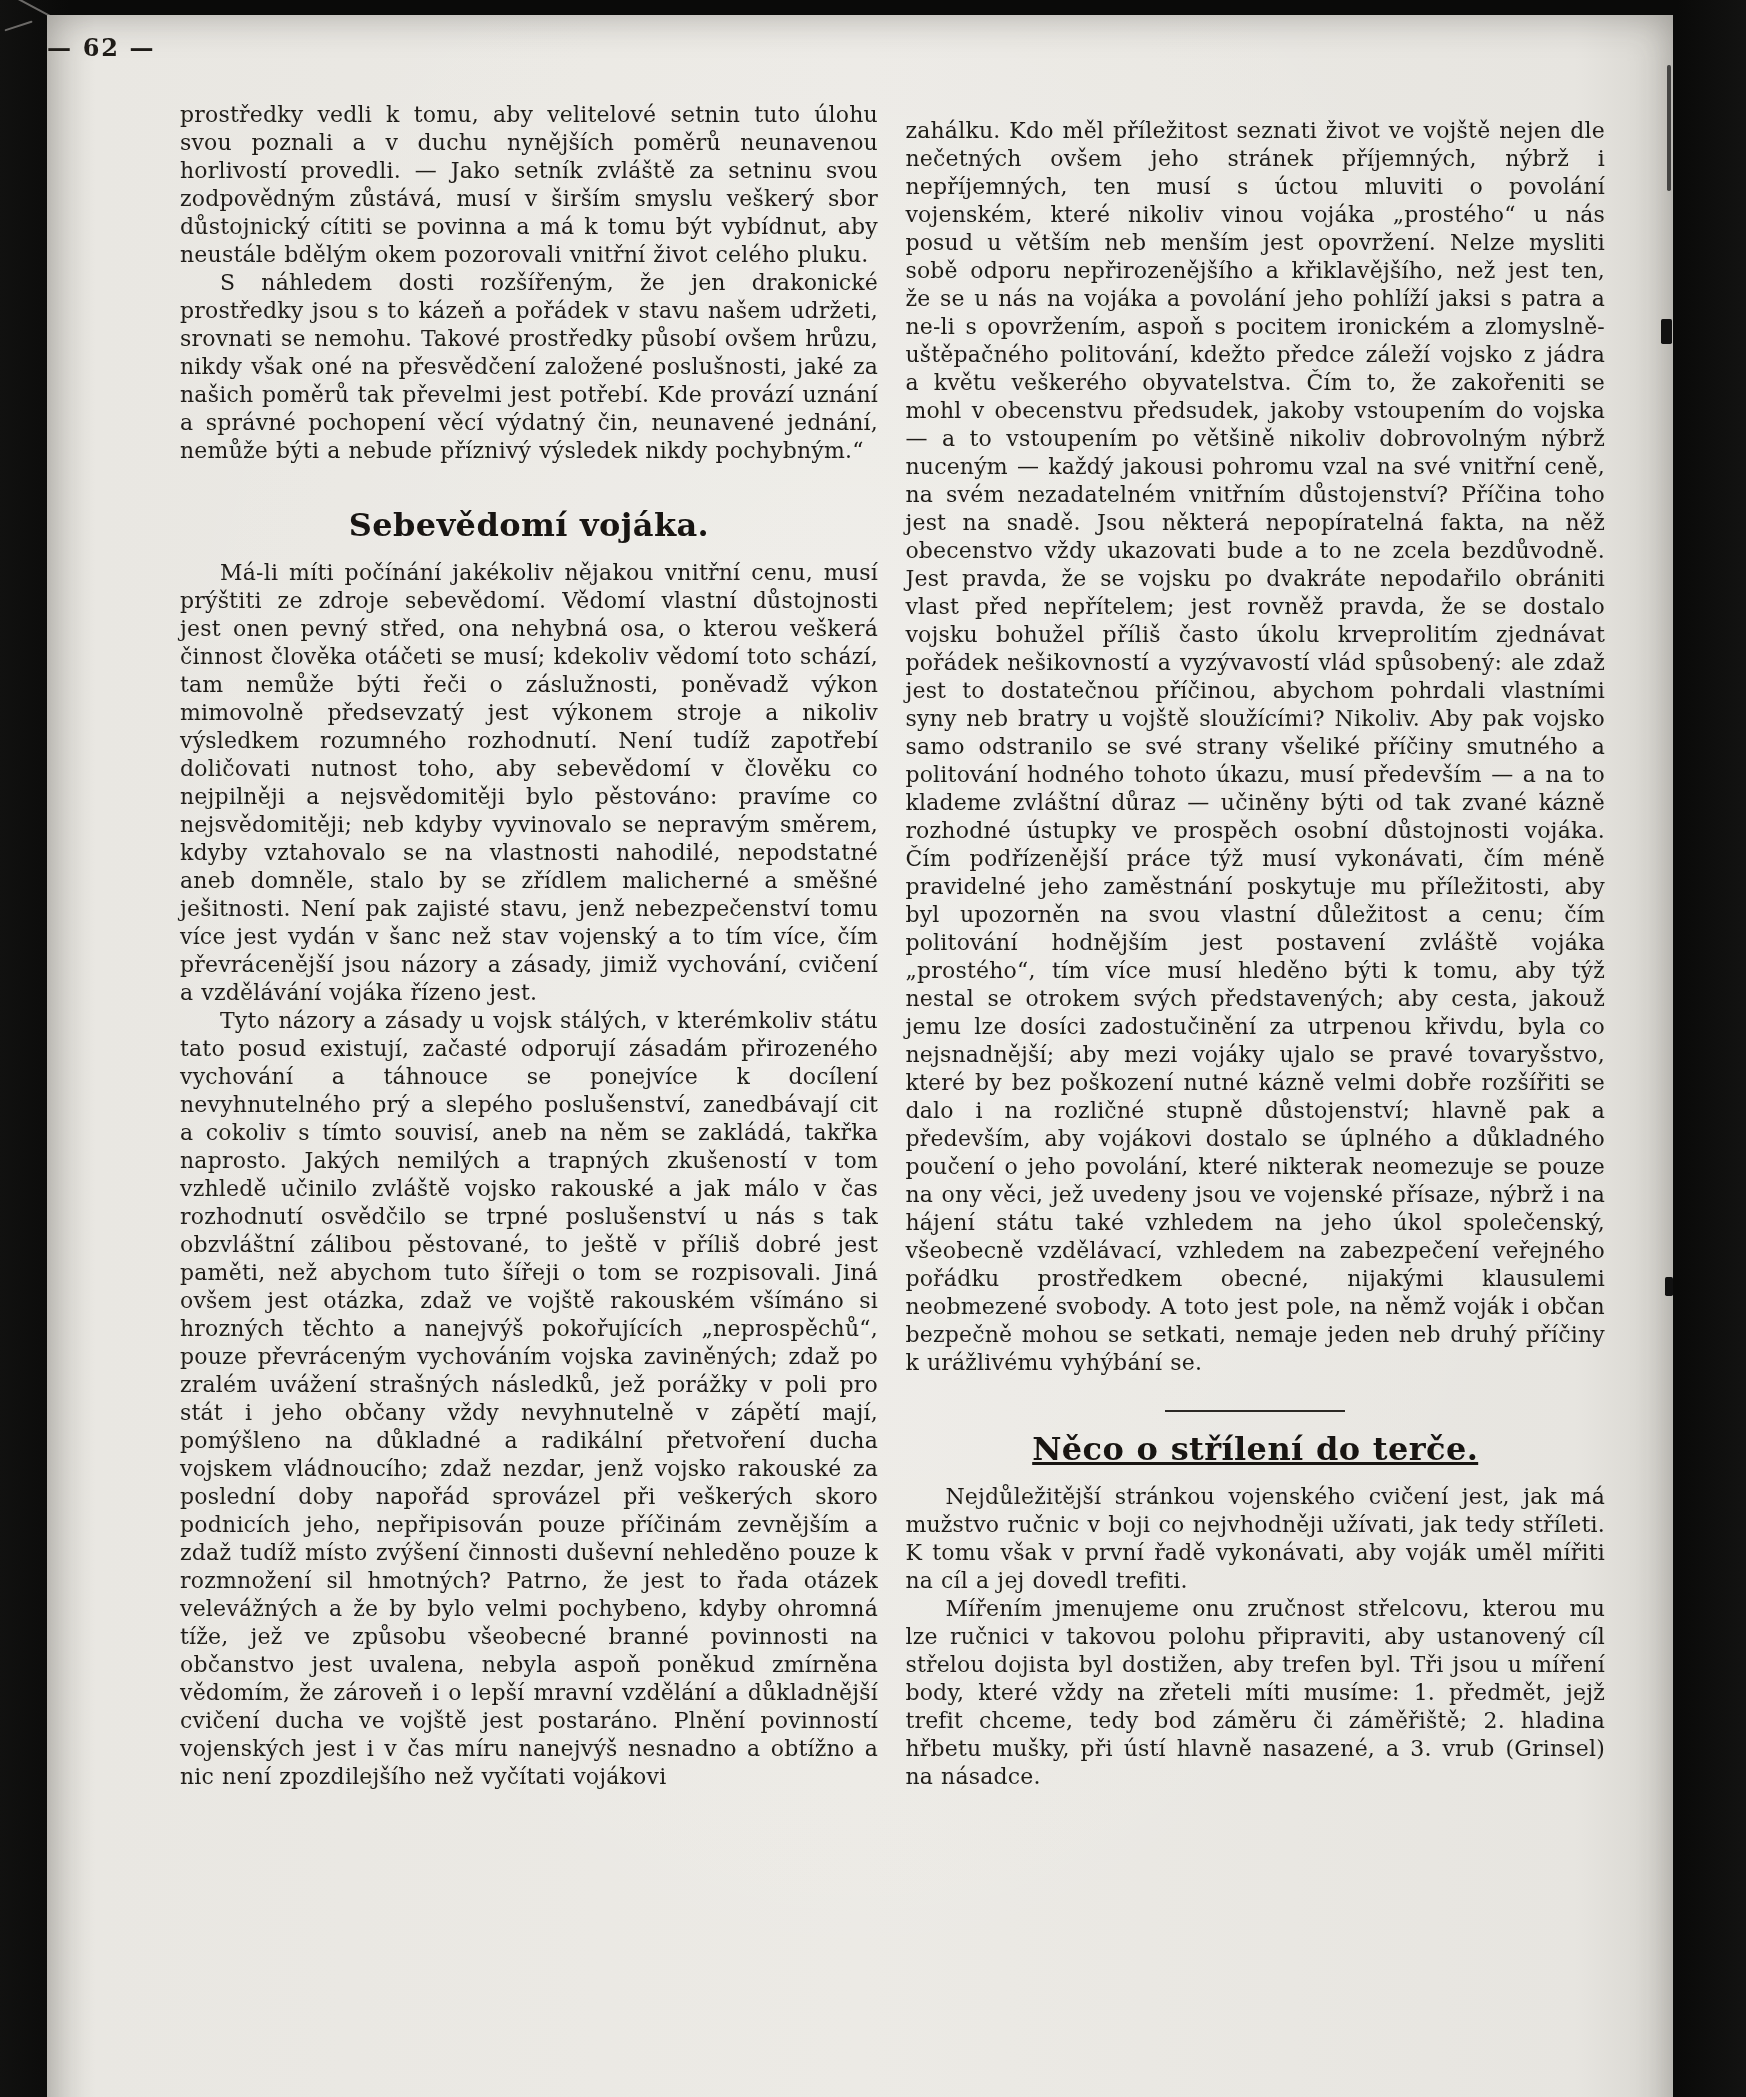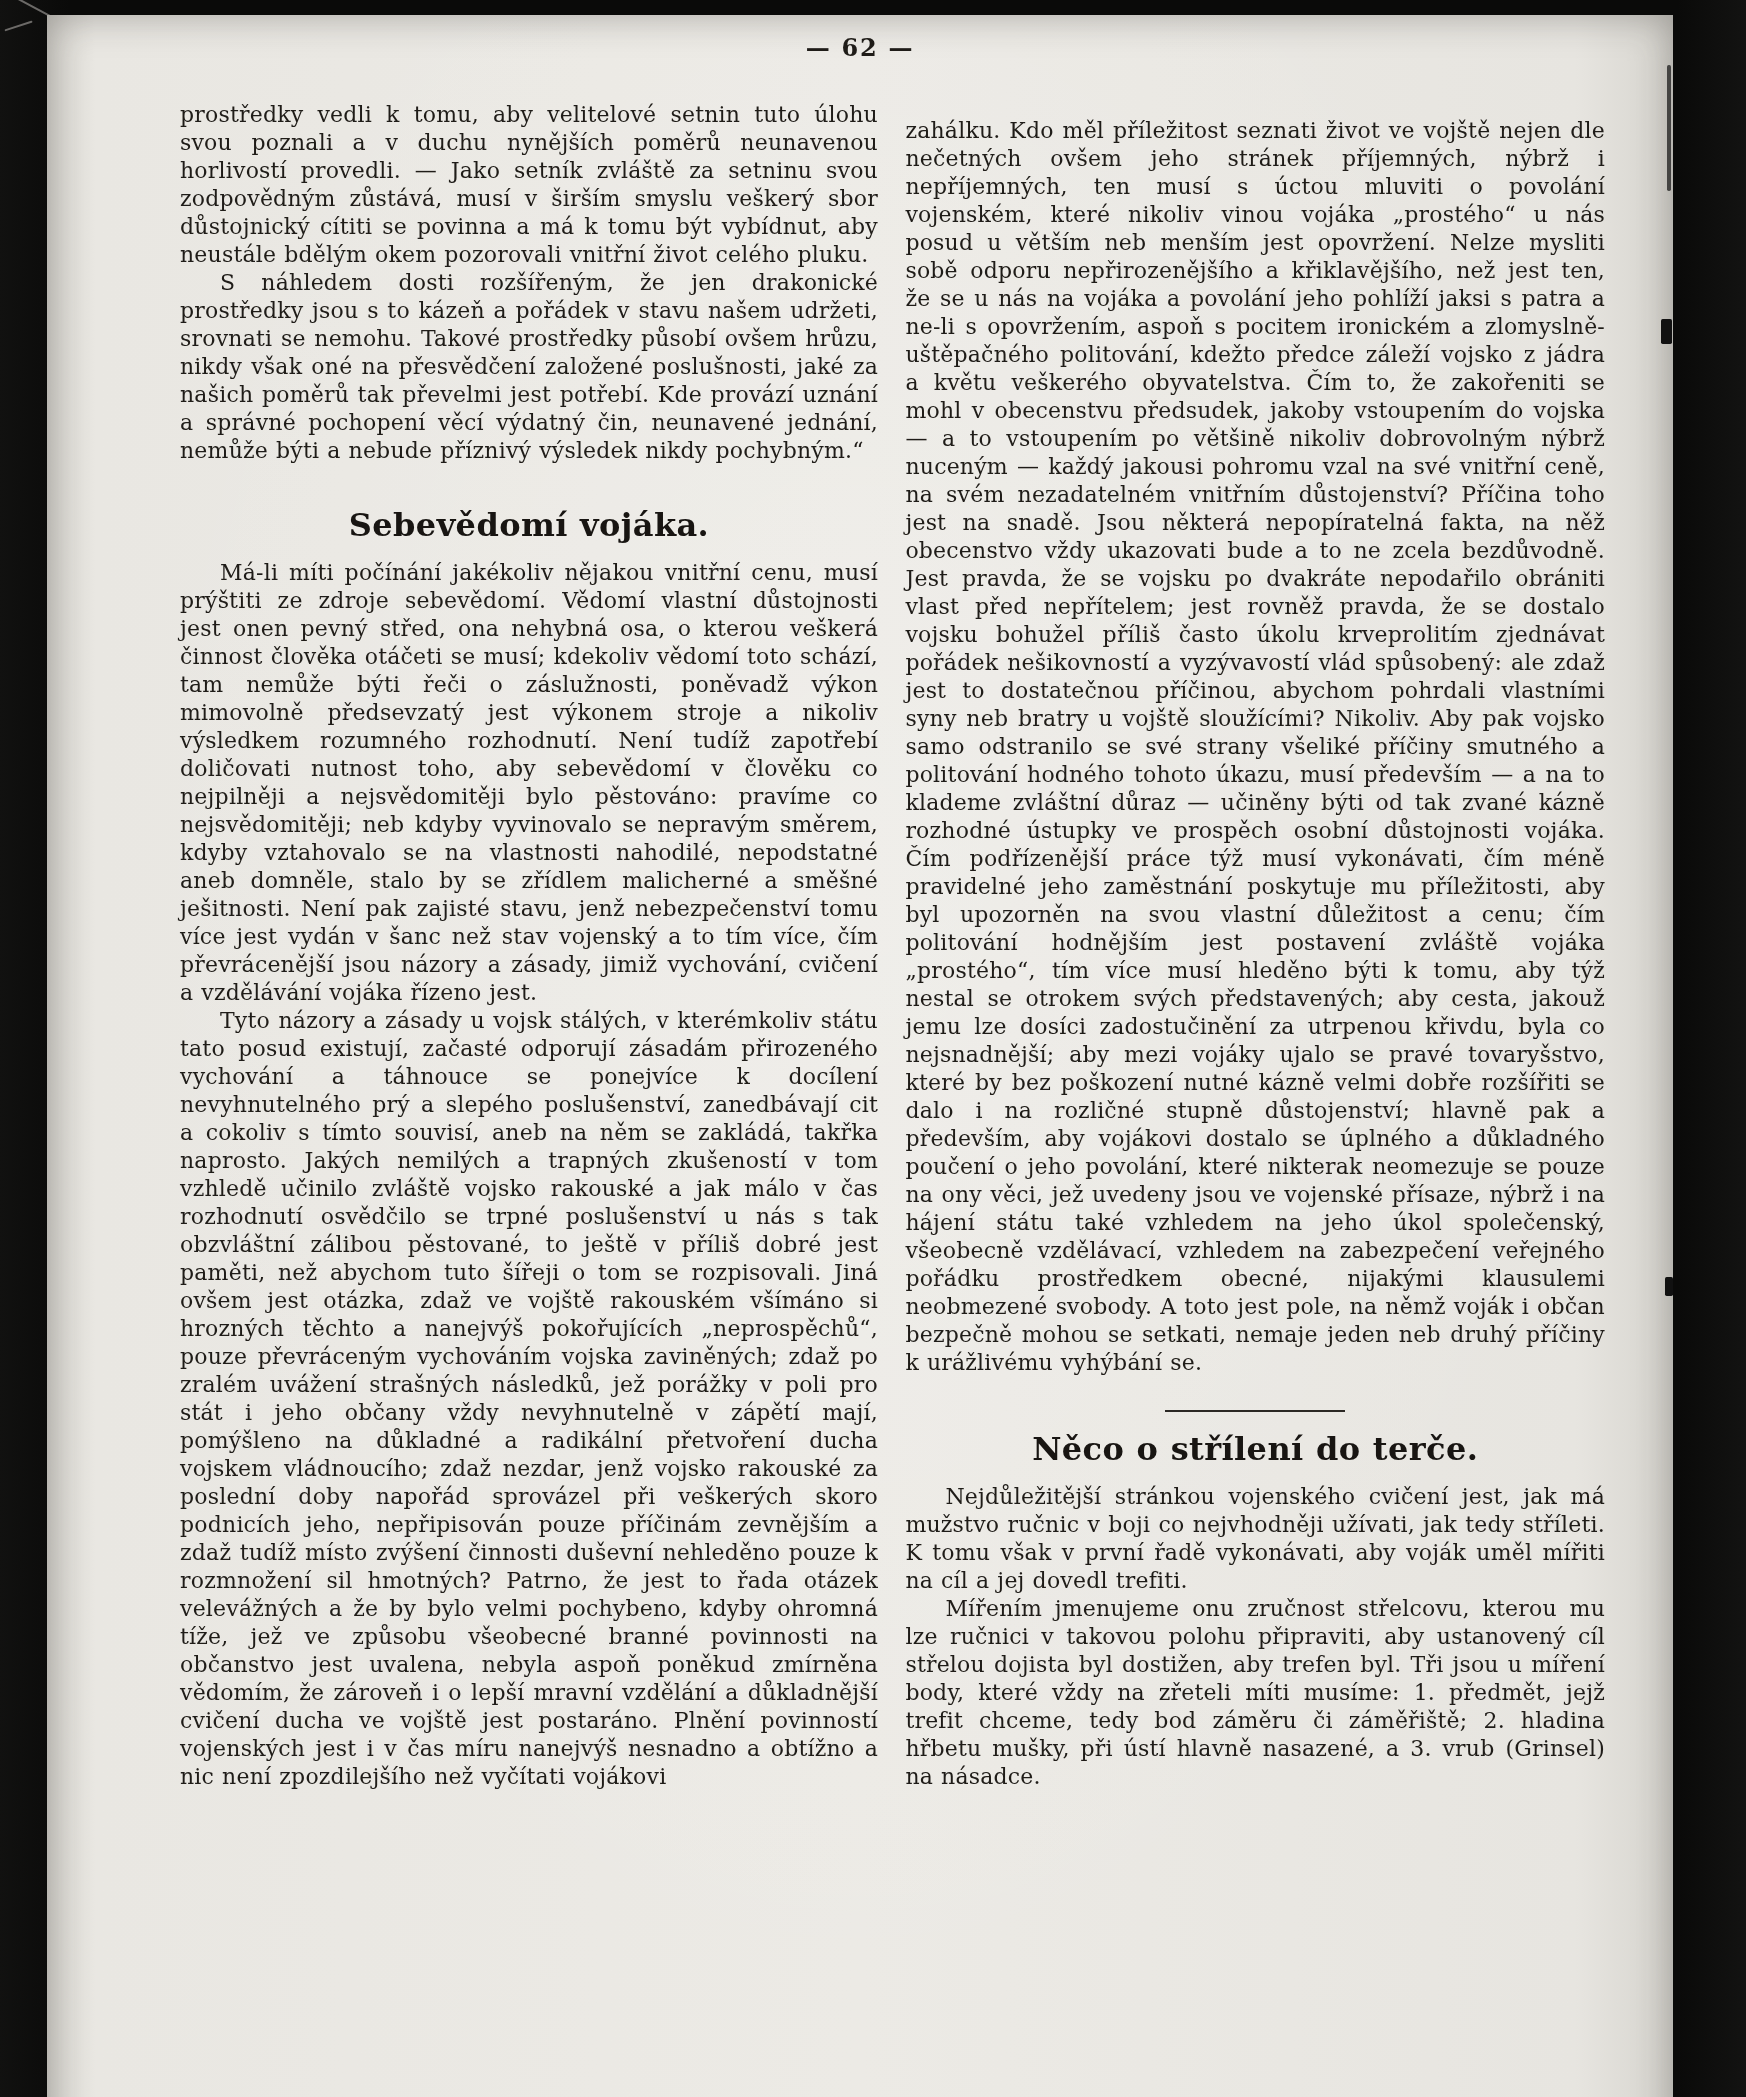--- a/index.html
+++ b/index.html
@@ -35,21 +35,21 @@
     height: 2140px;
     background:
       radial-gradient(ellipse at 50% 40%, rgba(255,255,255,0.20) 0%, rgba(255,255,255,0) 65%),
       linear-gradient(90deg, #d8d6d0 0%, #e9e7e2 3%, #eceae5 50%, #e7e5e0 94%, #d6d4ce 100%),
       #e8e6e1;
     box-shadow: inset 0 0 38px rgba(40,38,34,0.35);
     color: #1f1c18;
   }
   .pagenum {
     margin-top: 17.6px;
-    text-align: center;
+    text-align: left;
     font-size: 24px;
     font-weight: bold;
     letter-spacing: 1.7px;
     color: #1f1c18;
   }
   .columns {
     position: absolute;
     left: 133px;
     top: 86px;
     right: 68px;
@@ -74,21 +74,21 @@
   p.indent { text-indent: 40px; }
   p.cont   { text-indent: 0; }
   h2 {
     margin: 46px 0 20px 0;
     text-align: center;
     font-size: 32px;
     font-weight: bold;
     letter-spacing: 0.4px;
     color: #181512;
   }
-  .col.right h2 { margin-top: 23.5px; }
+  .col.right h2 { margin-top: 23.5px; text-decoration: underline; }
   .section-rule {
     width: 180px;
     height: 1.7px;
     background: #2b2824;
     margin: 33px auto 0 auto;
   }
   .artifact {
     position: absolute;
     background: #111;
     border-radius: 1.7px;

